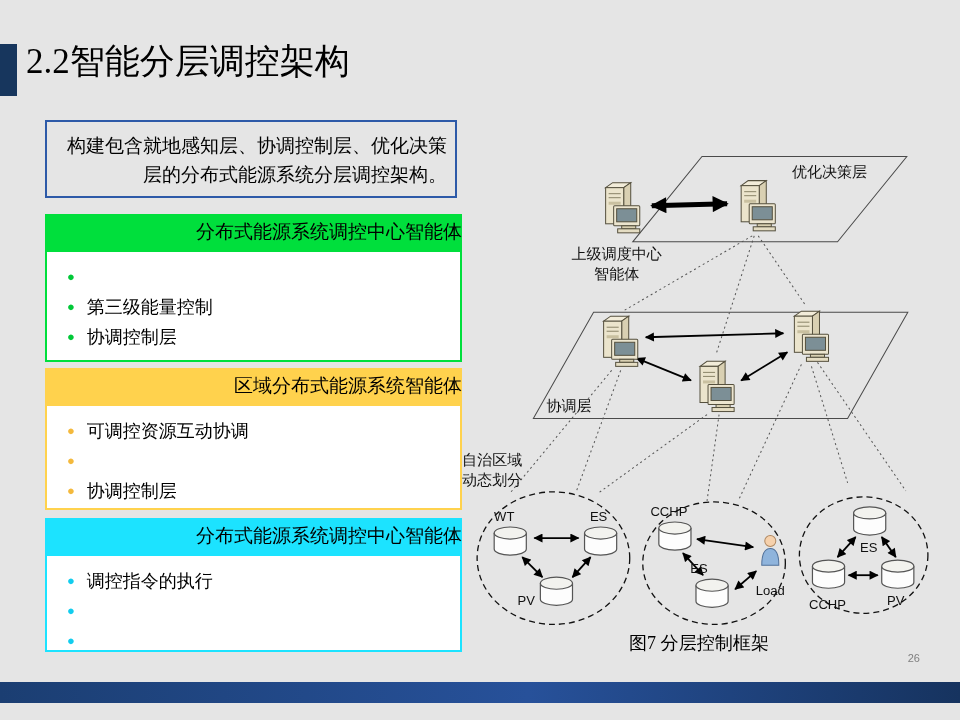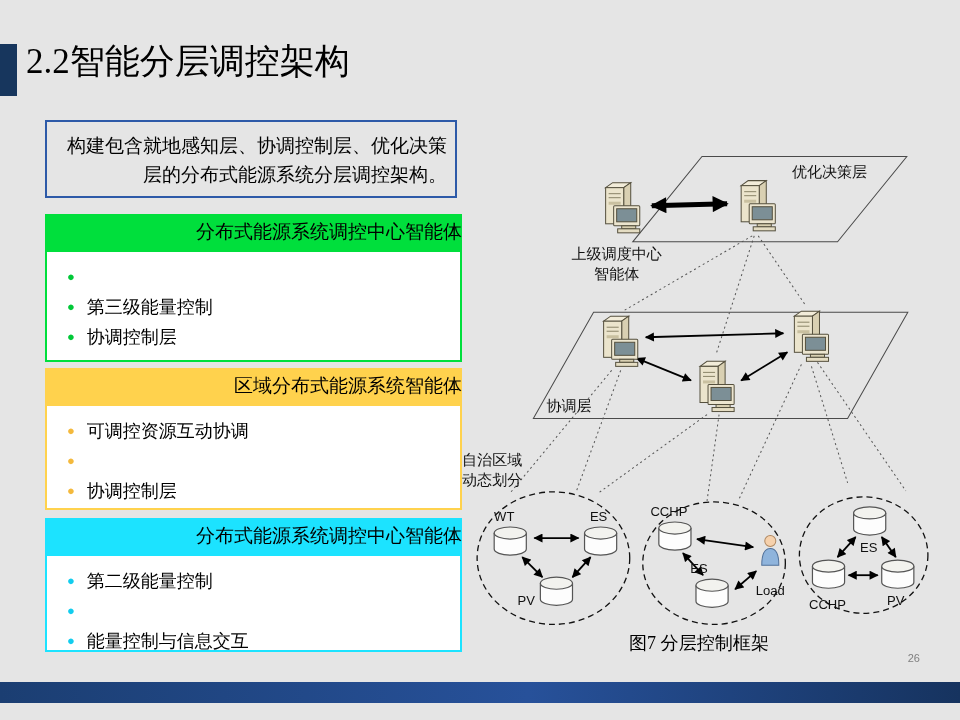--- a/index.html
+++ b/index.html
@@ -103,28 +103,27 @@
       </ul>
     </div>
   </div>
 
   <div class="agent-group g3">
     <div class="agent-header">分布式能源系统调控中心智能体</div>
     <div class="agent-body">
       <ul class="agent-list">
         <li>
             <span class="dot">●</span>
-            <span>第二级能量控制</span>
-          </li>
-        <li>
-            <span class="dot">●</span>
-          </li>
-        <li>
-            <span class="dot">●</span>
-            <span>能量控制与信息交互</span>
+            <span>调控指令的执行</span>
+          </li>
+        <li>
+            <span class="dot">●</span>
+          </li>
+        <li>
+            <span class="dot">●</span>
           </li>
       </ul>
     </div>
   </div>
 
   <svg class="diagram" viewBox="0 0 500 540">
     <defs>
       <marker id="m" viewBox="0 0 10 10" refX="9" refY="5" markerWidth="10" markerHeight="9" markerUnits="userSpaceOnUse" orient="auto-start-reverse">
         <path d="M0,0 L10,5 L0,10 z" fill="#000"></path>
       </marker>

